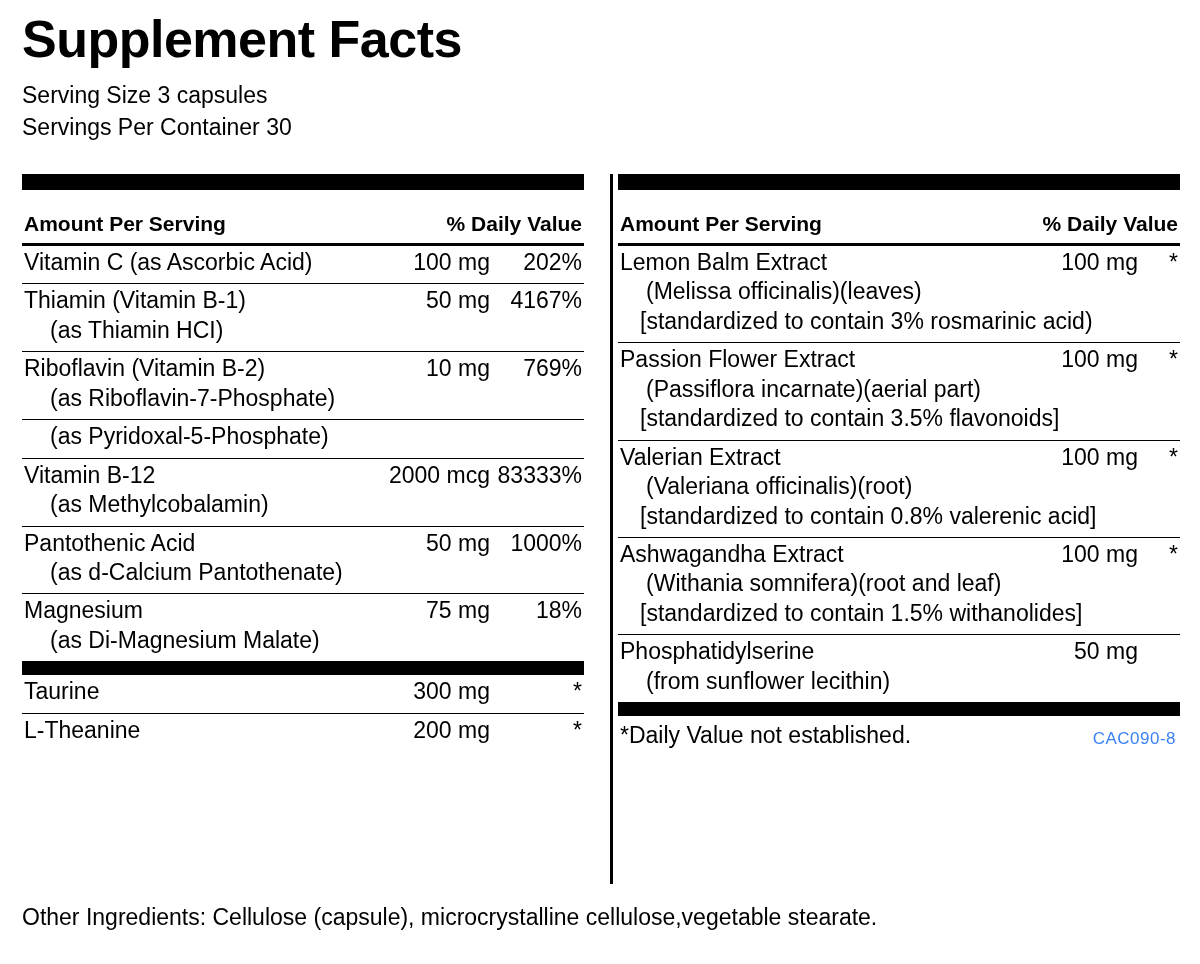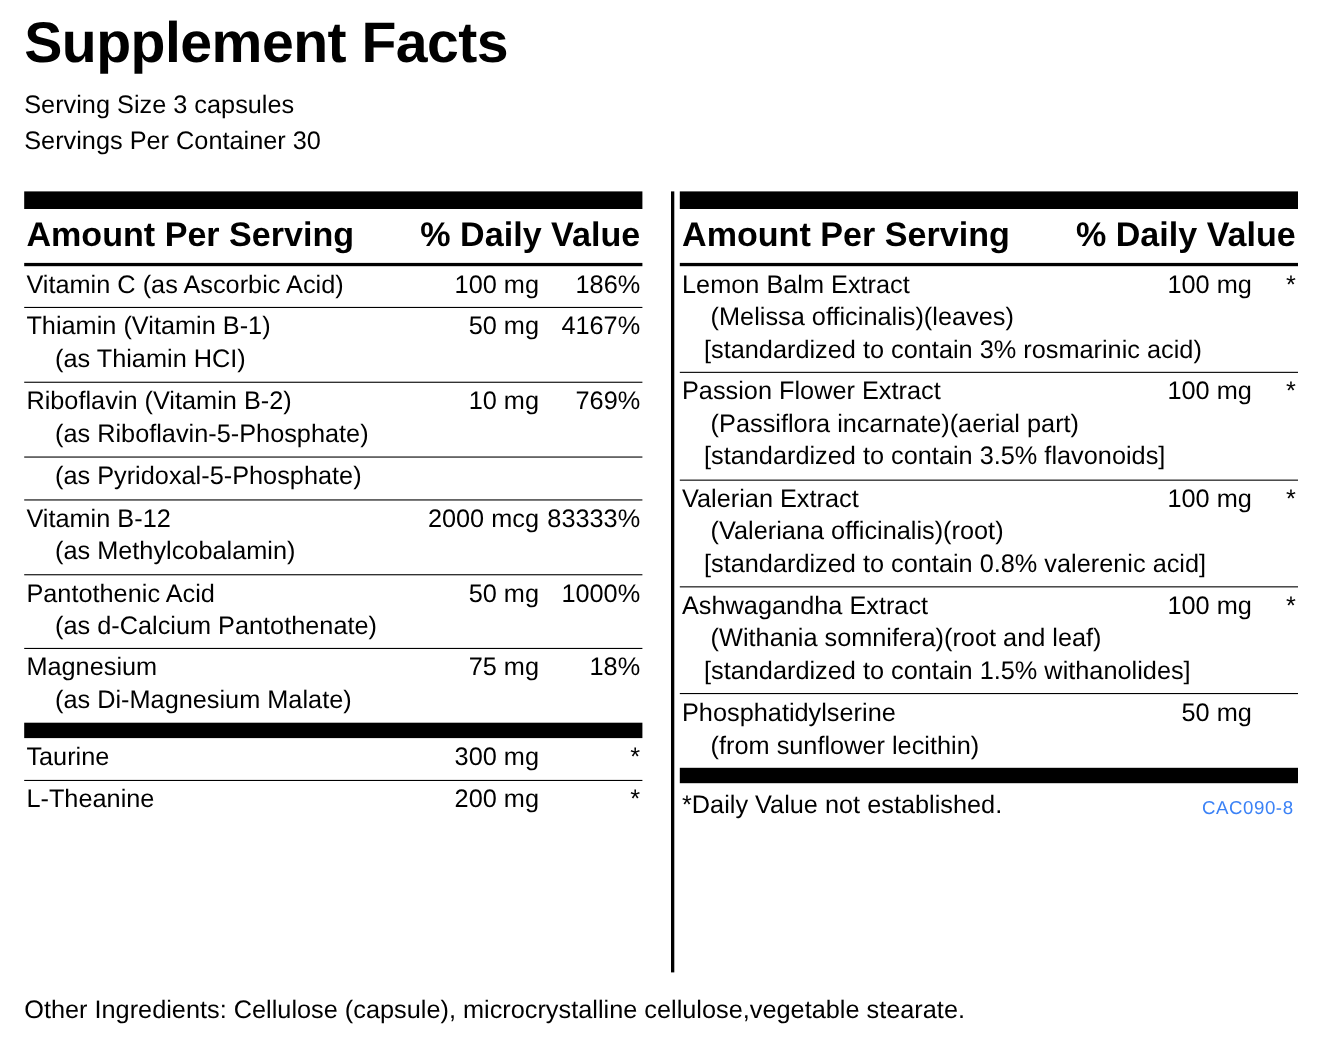--- a/index.html
+++ b/index.html
@@ -63,24 +63,25 @@
   }
   .bar-mid {
     height: 14px;
     background: #000;
     width: 100%;
   }
   .hdr {
     display: flex;
     justify-content: space-between;
     align-items: baseline;
-    font-size: 31px;
+    font-size: 21px;
     font-weight: bold;
     padding: 6px 2px 7px 2px;
     border-bottom: 3px solid #000;
+    margin-top: 16px;
   }
   .rows { }
   .row {
     border-bottom: 1px solid #000;
     padding: 2px 2px 6px 2px;
   }
   .row:last-child { border-bottom: none; }
   .row-line {
     display: flex;
     align-items: baseline;
@@ -155,40 +156,40 @@
         <span>Amount Per Serving</span>
         <span>% Daily Value</span>
       </div>
 
       <div class="rows">
 
         <div class="row">
           <div class="row-line">
             <span class="nm">Vitamin C (as Ascorbic Acid)</span>
             <span class="amt">100 mg</span>
-            <span class="dv">186%</span>
+            <span class="dv">202%</span>
           </div>
         </div>
 
         <div class="row">
           <div class="row-line">
             <span class="nm">Thiamin (Vitamin B-1)</span>
             <span class="amt">50 mg</span>
             <span class="dv">4167%</span>
           </div>
           <div class="sub">(as Thiamin HCI)</div>
         </div>
 
         <div class="row">
           <div class="row-line">
             <span class="nm">Riboflavin (Vitamin B-2)</span>
             <span class="amt">10 mg</span>
             <span class="dv">769%</span>
           </div>
-          <div class="sub">(as Riboflavin-5-Phosphate)</div>
+          <div class="sub">(as Riboflavin-7-Phosphate)</div>
         </div>
 
         <div class="row">
           <div class="sub">(as Pyridoxal-5-Phosphate)</div>
         </div>
 
         <div class="row">
           <div class="row-line">
             <span class="nm">Vitamin B-12</span>
             <span class="amt">2000 mcg</span>

